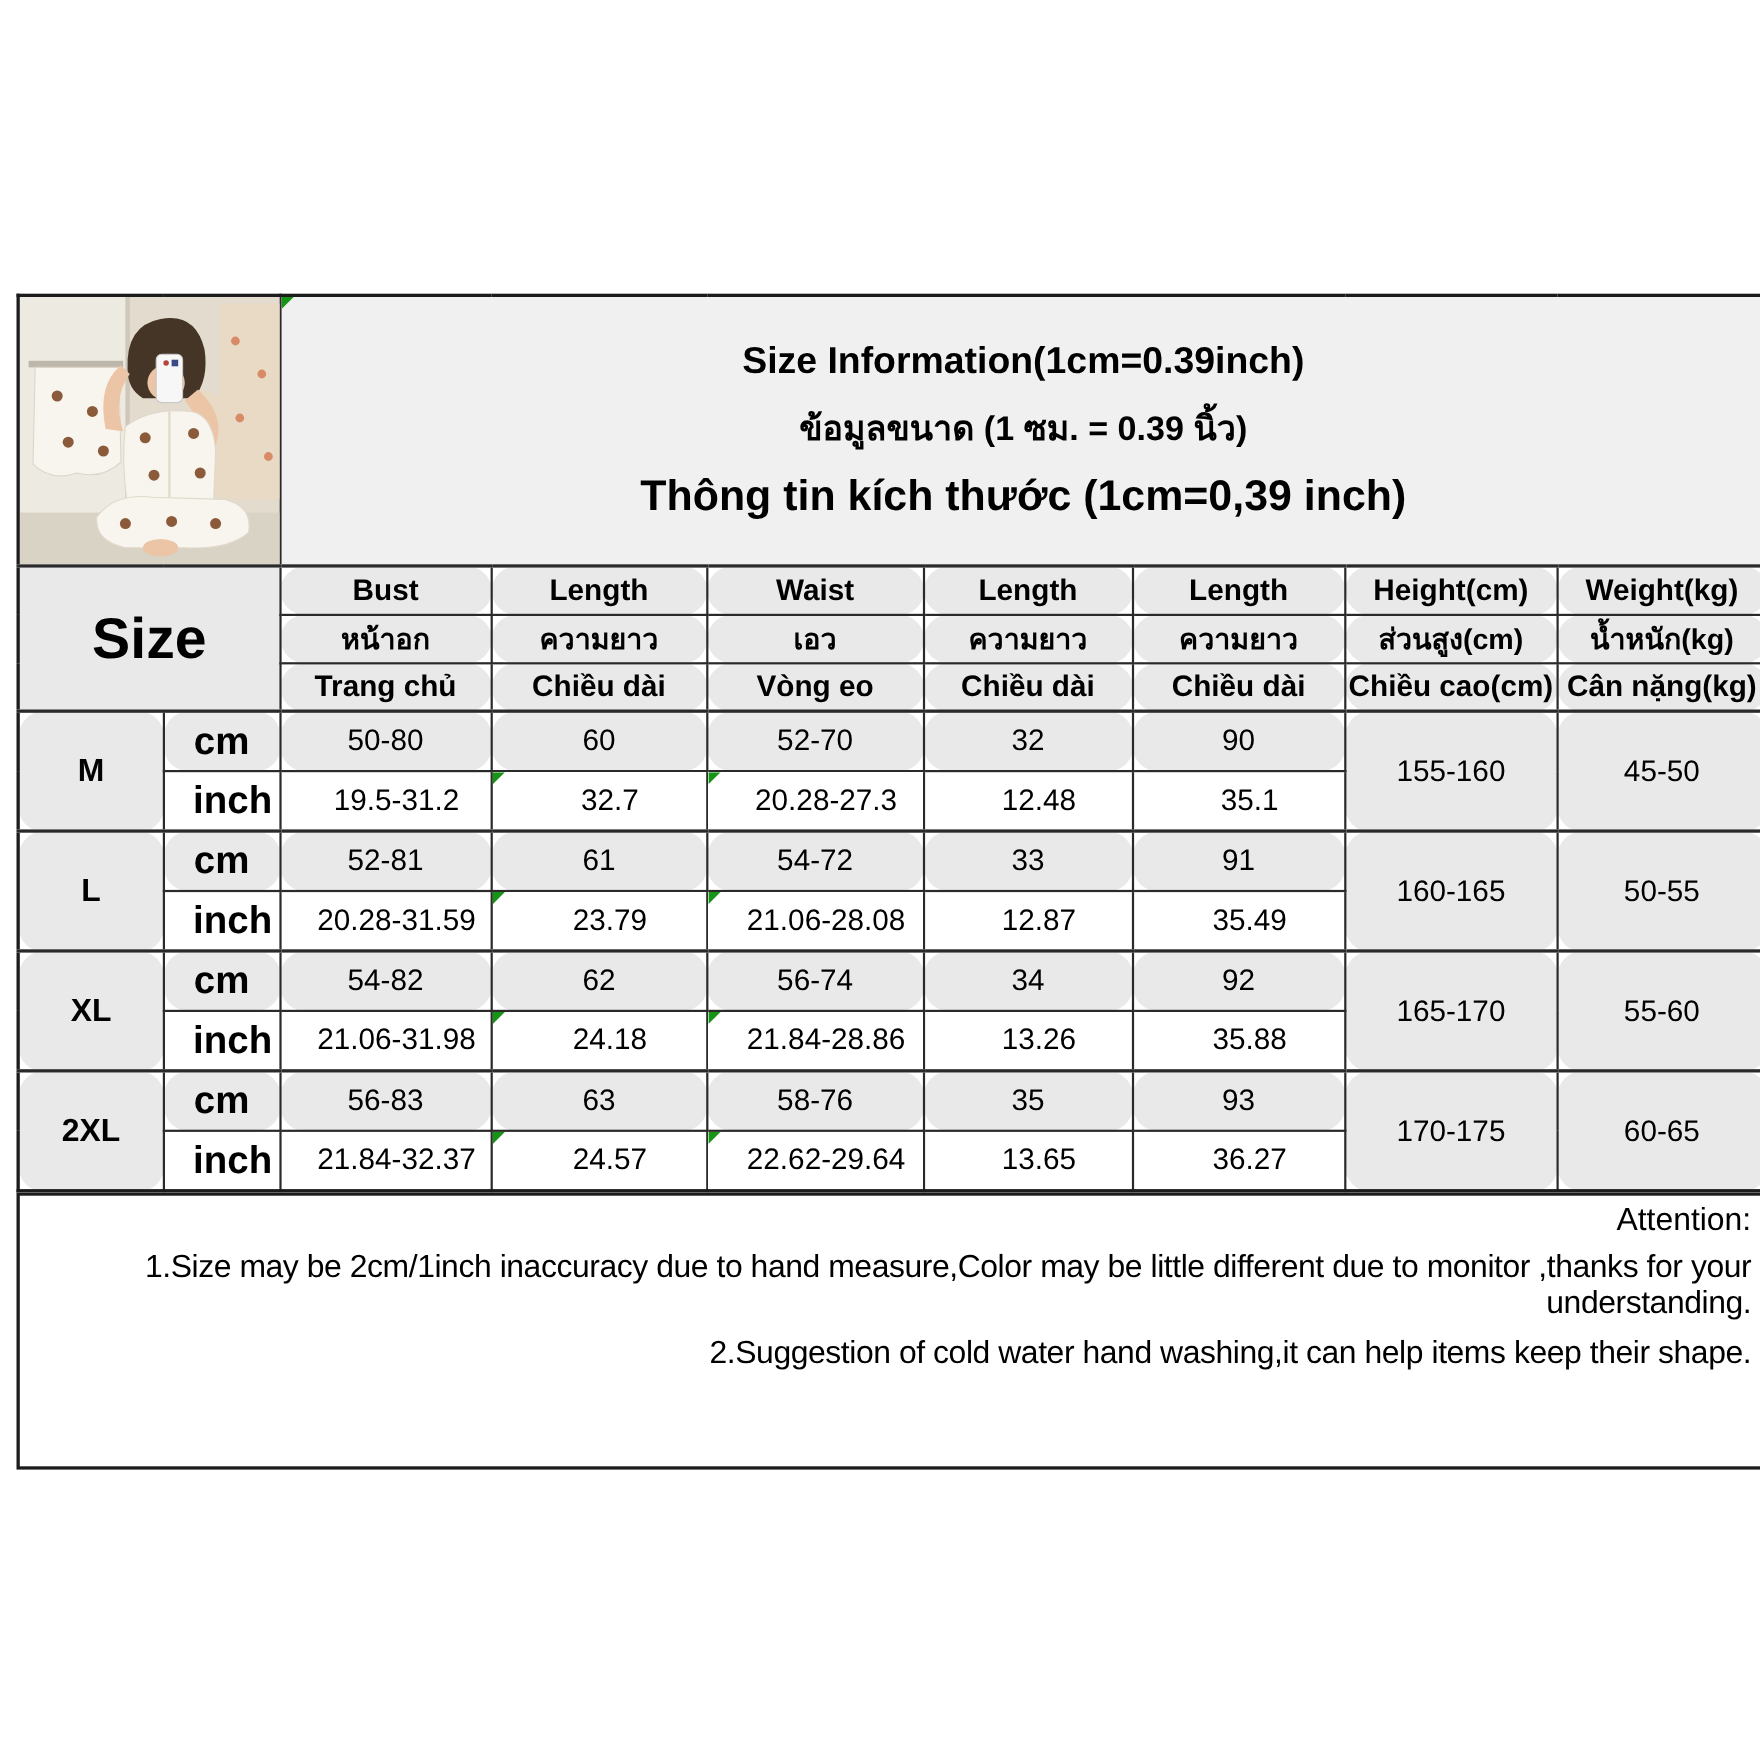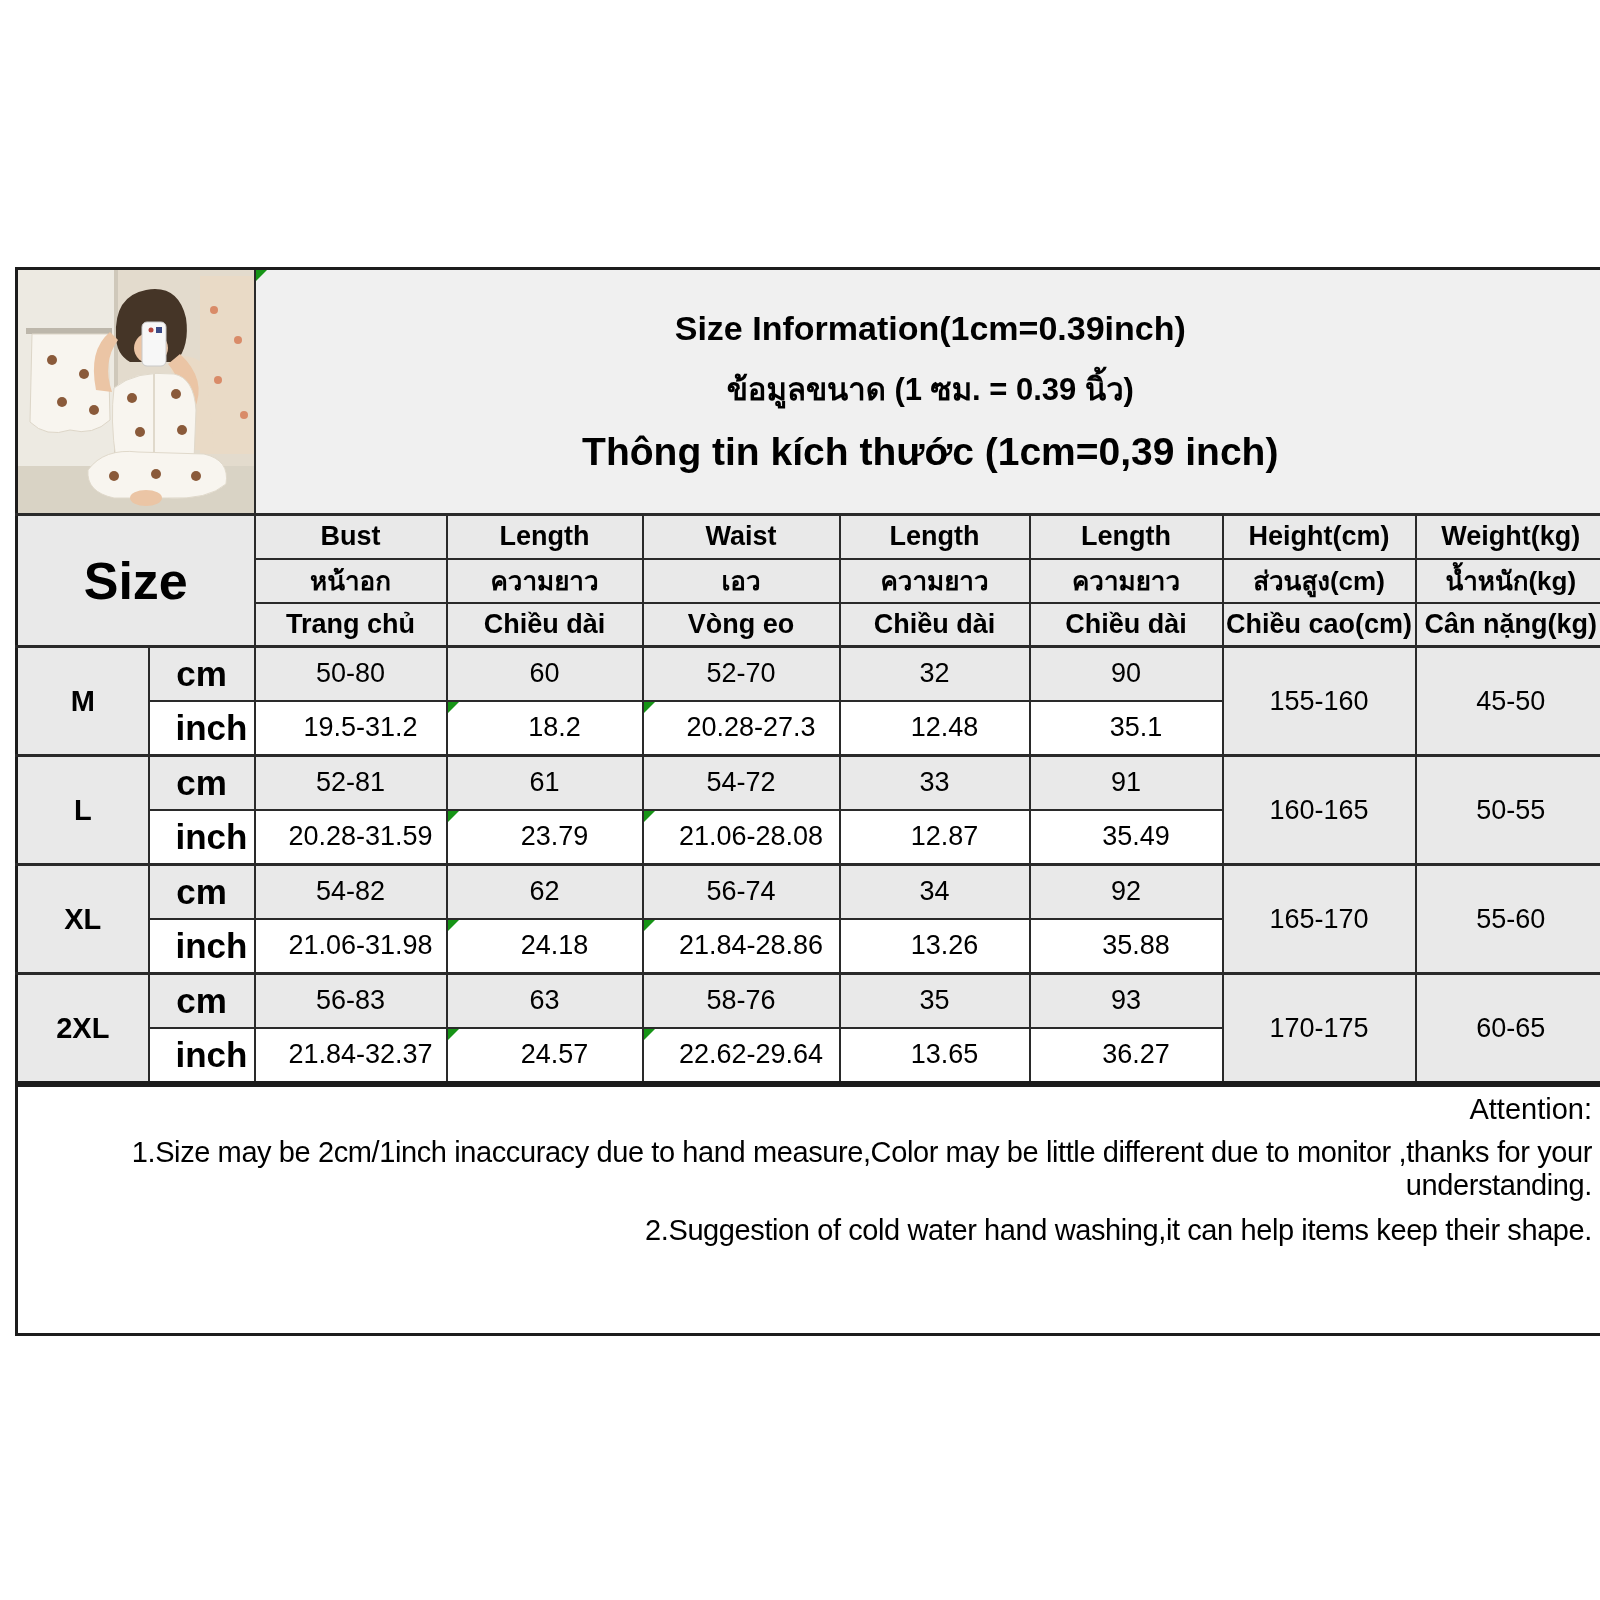--- a/index.html
+++ b/index.html
@@ -12,21 +12,21 @@
   table.size-chart{
     border-collapse:collapse;table-layout:fixed;width:1590px;
     border:3px solid #1c1c1c;
   }
   td{
     border:2px solid #2a2a2a;text-align:center;vertical-align:middle;
     padding:0;overflow:hidden;white-space:nowrap;
   }
   tr.group-start td{border-top-width:3px;}
   tr.hdr-row-first td{border-top-width:3px;}
-  .gray{background:#e9e9e9;}
+  .gray{background:#e9e9e9;border-radius:22px;}
   .white{background:#ffffff;padding-left:20px;}
   .img-cell{background:#fff;padding:0;}
   .img-cell svg{display:block;}
   .title-cell{background:#f0f0f0;}
   .title-cell .t1{font-size:34px;font-weight:bold;margin:4px 0;}
   .title-cell .t2{font-size:31px;font-weight:bold;margin:16px 0;}
   .title-cell .t3{font-size:39px;font-weight:bold;margin:4px 0;}
   .size-big{font-size:52px;font-weight:bold;background:#e9e9e9;}
   td.hdr{font-weight:bold;font-size:27px;}
   td.hdr.th{font-size:26px;}
@@ -148,21 +148,21 @@
           <td class="gray val">60</td>
           <td class="gray val">52-70</td>
           <td class="gray val">32</td>
           <td class="gray val">90</td>
           <td class="gray val" rowspan="2">155-160</td>
           <td class="gray val" rowspan="2">45-50</td>
         </tr>
         <tr class="row-inch">
           <td class="white unit">inch</td>
           <td class="white val">19.5-31.2</td>
-          <td class="white val flag">18.2</td>
+          <td class="white val flag">32.7</td>
           <td class="white val flag">20.28-27.3</td>
           <td class="white val">12.48</td>
           <td class="white val">35.1</td>
         </tr>
         <tr class="row-cm group-start">
           <td class="gray size-name" rowspan="2">L</td>
           <td class="gray unit">cm</td>
           <td class="gray val">52-81</td>
           <td class="gray val">61</td>
           <td class="gray val">54-72</td>

